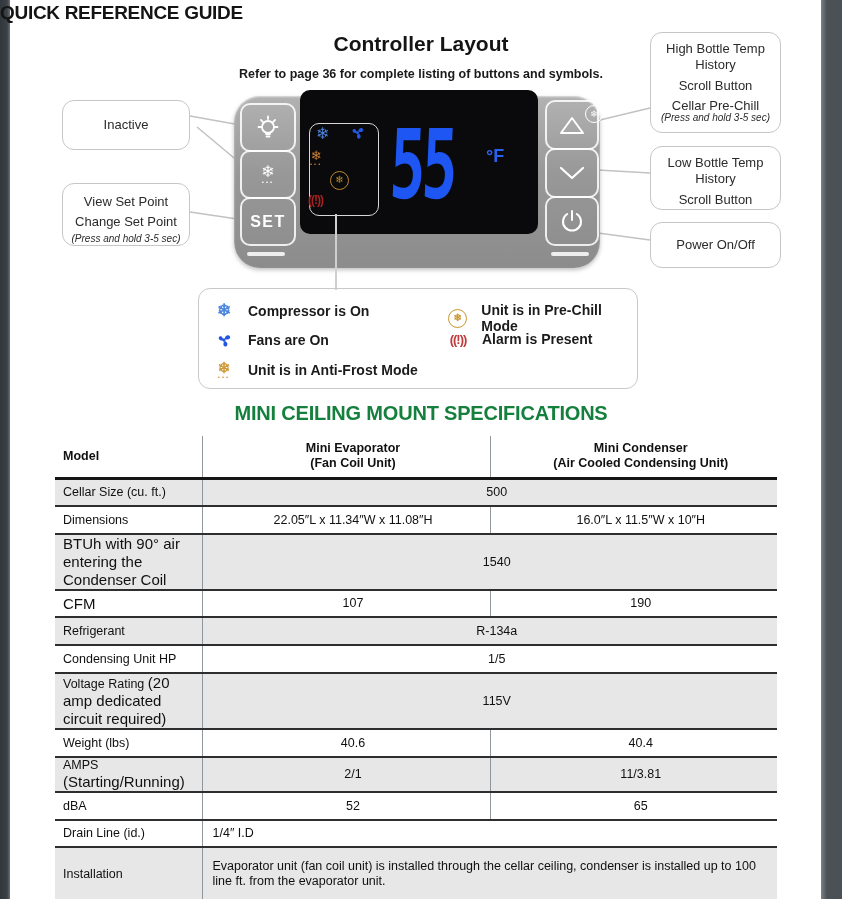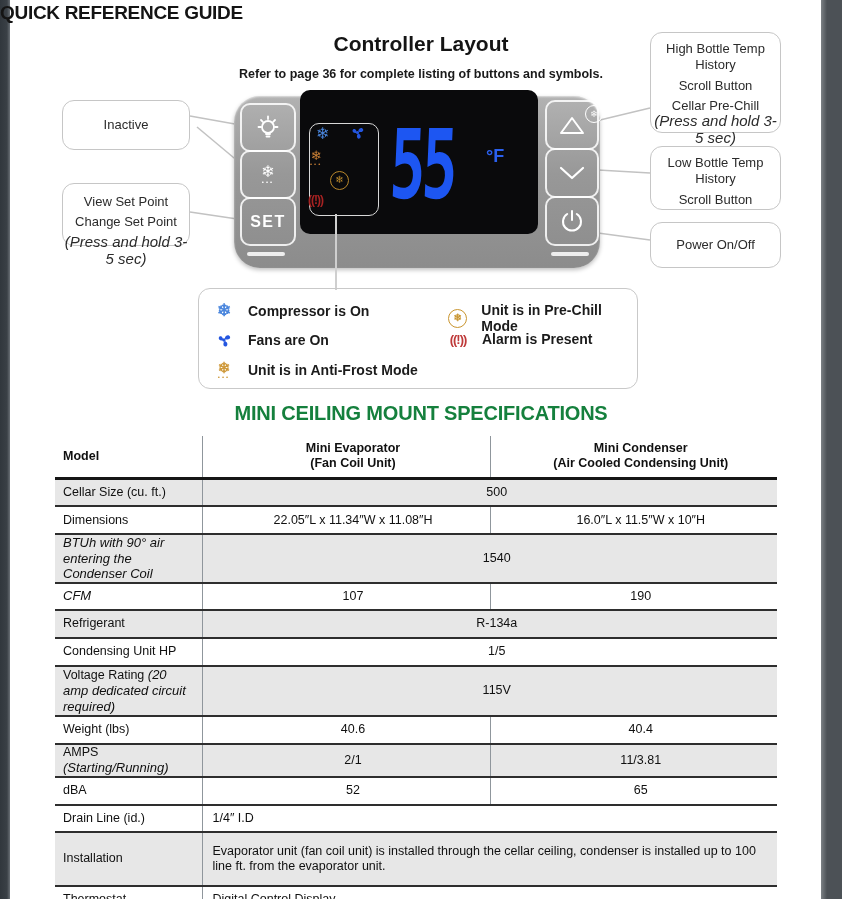--- a/index.html
+++ b/index.html
@@ -64,21 +64,21 @@
   .af-flake { font-size:13px; }
   .af-dots { font-size:6px; letter-spacing:2px; margin-top:-1px; }
   .pc-ring { display:inline-flex; width:17px; height:17px; border:1.5px solid currentColor; border-radius:50%;
              align-items:center; justify-content:center; font-size:10px; line-height:1; }
   .alarm-txt { font-weight:bold; letter-spacing:-1px; }
 
   
   .co { position:absolute; background:#fff; border:1.5px solid #c6c6c6; border-radius:12px;
         text-align:center; font-size:13px; color:#2b2b2b; box-sizing:border-box; }
   .co-line { margin:4px 6px; line-height:1.25; }
-  .co-hint { font-size:15px; font-style:italic; margin-top:-2px; color:#2b2b2b; }
+  .co-hint { font-size:10px; font-style:italic; margin-top:-2px; color:#2b2b2b; }
   .co-inactive { left:62px; top:100px; width:128px; height:50px; display:flex; align-items:center; justify-content:center; }
   .co-setpoint { left:62px; top:183px; width:128px; height:63px; padding-top:6px; }
   .co-high     { left:650px; top:32px;  width:131px; height:101px; padding-top:4px; }
   .co-low      { left:650px; top:146px; width:131px; height:64px; padding-top:4px; }
   .co-power    { left:650px; top:222px; width:131px; height:46px; display:flex; align-items:center; justify-content:center; }
 
   
   .legend { position:absolute; left:198px; top:288px; width:440px; height:101px;
             border:1.5px solid #c9c9c9; border-radius:12px; box-sizing:border-box; }
   .legend-item { position:absolute; display:flex; align-items:center; gap:13px;
@@ -103,21 +103,21 @@
   .spec-table col.c0 { width:147px; } .spec-table col.c1 { width:288px; } .spec-table col.c2 { width:287px; }
   .spec-table td { border-bottom:2px solid #2e2e2e; padding:0 8px; vertical-align:middle; line-height:1.2; }
   .spec-table .vd { border-left:1px solid #8f969c;padding-left:22px; }
   .spec-table .val { text-align:center; }
   .spec-table .la { text-align:left; padding-left:10px; }
   .spec-table .shade td { background:#e7e7e7; }
   .spec-table .hdr td { border-bottom:3px solid #151515; background:#fff; }
   .spec-table .hdr { height:42px; }
   .spec-table .vh { text-align:center; font-weight:bold; }
   .bold { font-weight:bold; }
-  .sm { font-size:13px;font-style:italic; }
+  .sm { font-size:15px; }
   .r-def { height:28px; } .r-27 { height:27px; } .r-34 { height:34px; } .r-36 { height:36px;border-radius:14px; } .r-41 { height:54px; }
   .cut { height:8px; } .cut td { border-bottom:none; }
 </style>
 </head>
 <body>
 
 <div class="page">
   <div class="edge-left"></div>
   <div class="edge-right"></div>
 

